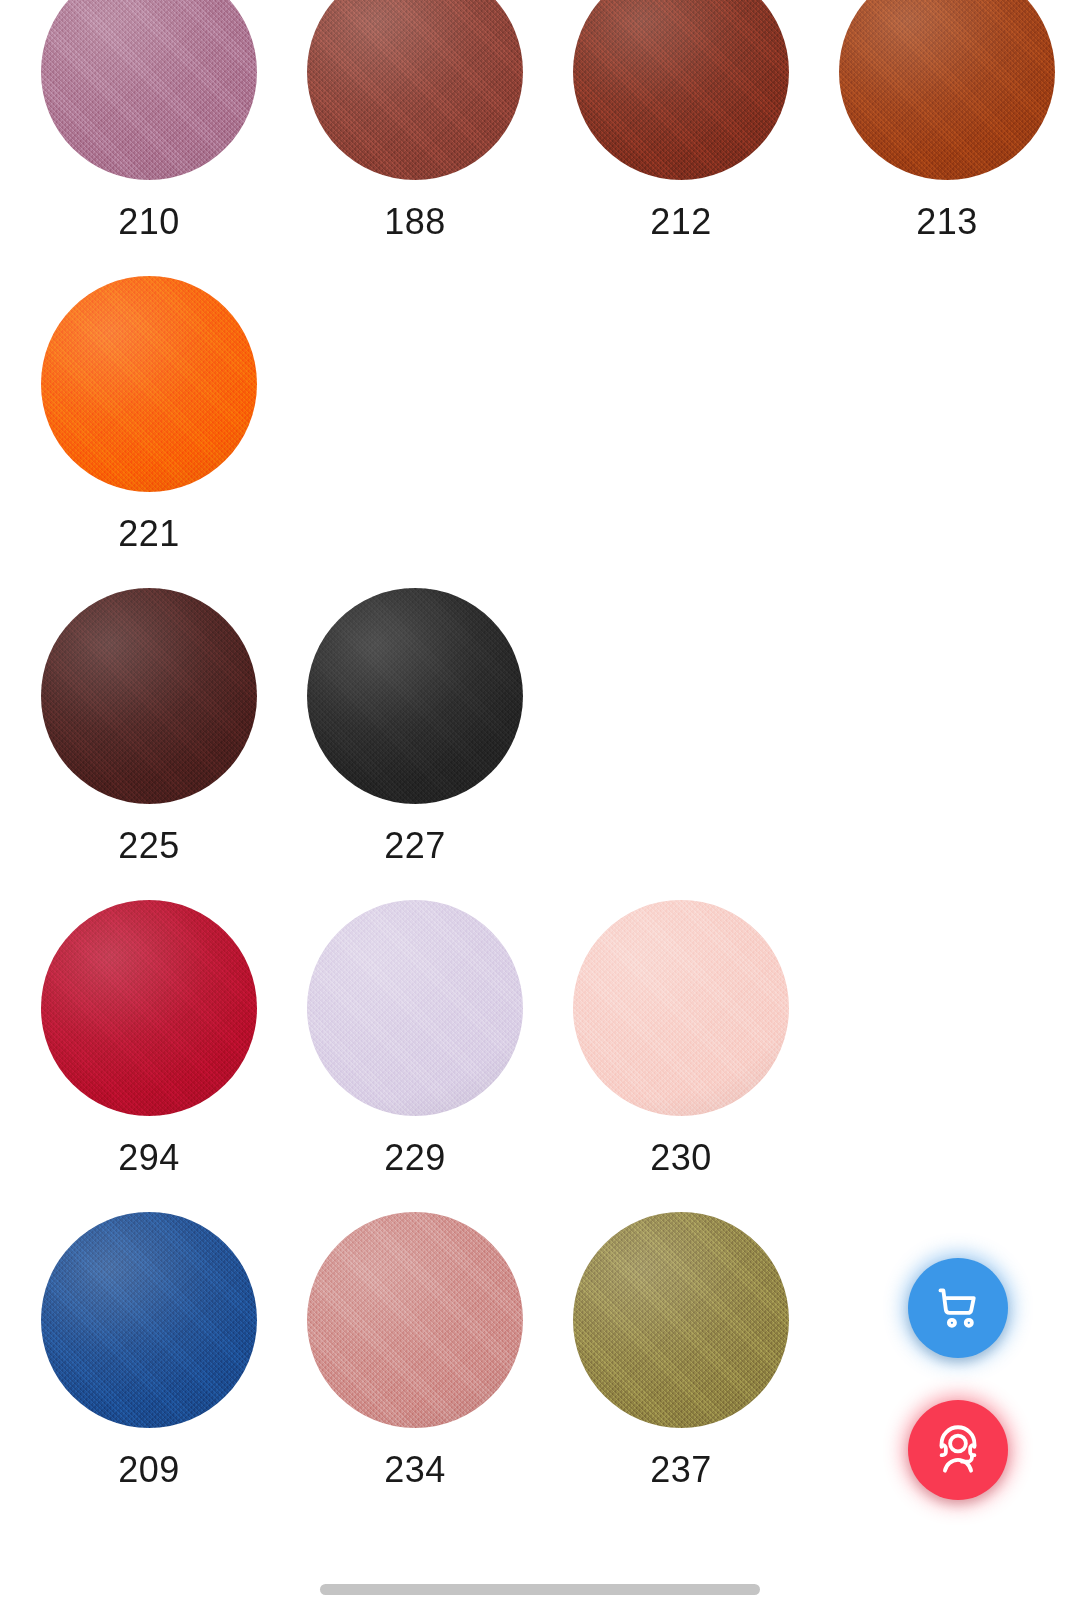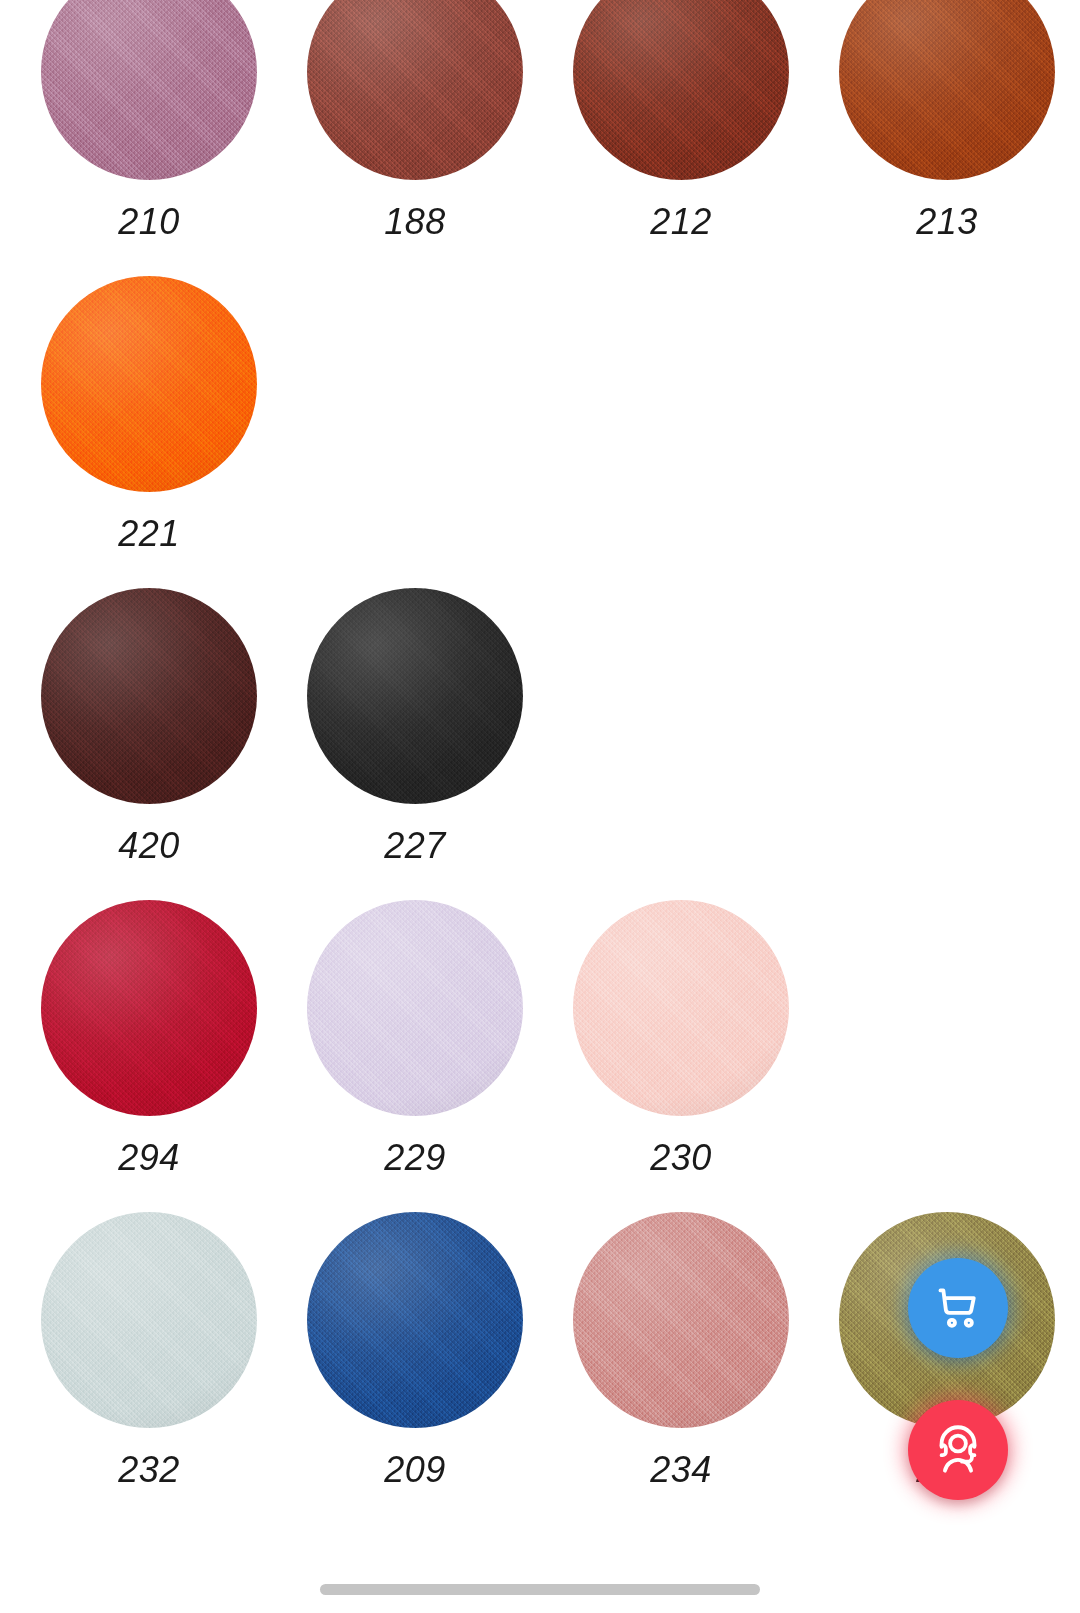--- a/index.html
+++ b/index.html
@@ -99,21 +99,20 @@
   }
 
   .swatch-label {
     margin-top: 24px;
     font-size: 36px;
     line-height: 1;
     color: #1a1a1a;
     font-family: "Liberation Sans", sans-serif;
     letter-spacing: 0.5px;
     font-weight: 400;
-    font-style: italic;
   }
 
   
   .fab {
     position: absolute;
     border-radius: 50%;
     display: flex;
     align-items: center;
     justify-content: center;
     z-index: 40;
@@ -190,21 +189,21 @@
             <div class="swatch-disc" style="background-color: rgb(249, 97, 7);"></div>
           </div>
           <div class="swatch-label">221</div>
         </div>
       </div>
       <div class="swatch-row">
         <div class="swatch-cell">
           <div class="swatch-disc-wrap">
             <div class="swatch-disc" style="background-color: rgb(74, 31, 29);"></div>
           </div>
-          <div class="swatch-label">420</div>
+          <div class="swatch-label">225</div>
         </div>
         <div class="swatch-cell">
           <div class="swatch-disc-wrap">
             <div class="swatch-disc" style="background-color: rgb(36, 36, 36);"></div>
           </div>
           <div class="swatch-label">227</div>
         </div>
       </div>
       <div class="swatch-row">
         <div class="swatch-cell">
@@ -220,26 +219,20 @@
           <div class="swatch-label">229</div>
         </div>
         <div class="swatch-cell">
           <div class="swatch-disc-wrap">
             <div class="swatch-disc" style="background-color: rgb(248, 207, 200);"></div>
           </div>
           <div class="swatch-label">230</div>
         </div>
       </div>
       <div class="swatch-row">
-        <div class="swatch-cell">
-          <div class="swatch-disc-wrap">
-            <div class="swatch-disc" style="background-color: rgb(204, 217, 217);"></div>
-          </div>
-          <div class="swatch-label">232</div>
-        </div>
         <div class="swatch-cell">
           <div class="swatch-disc-wrap">
             <div class="swatch-disc" style="background-color: rgb(28, 75, 143);"></div>
           </div>
           <div class="swatch-label">209</div>
         </div>
         <div class="swatch-cell">
           <div class="swatch-disc-wrap">
             <div class="swatch-disc" style="background-color: rgb(207, 141, 138);"></div>
           </div>

